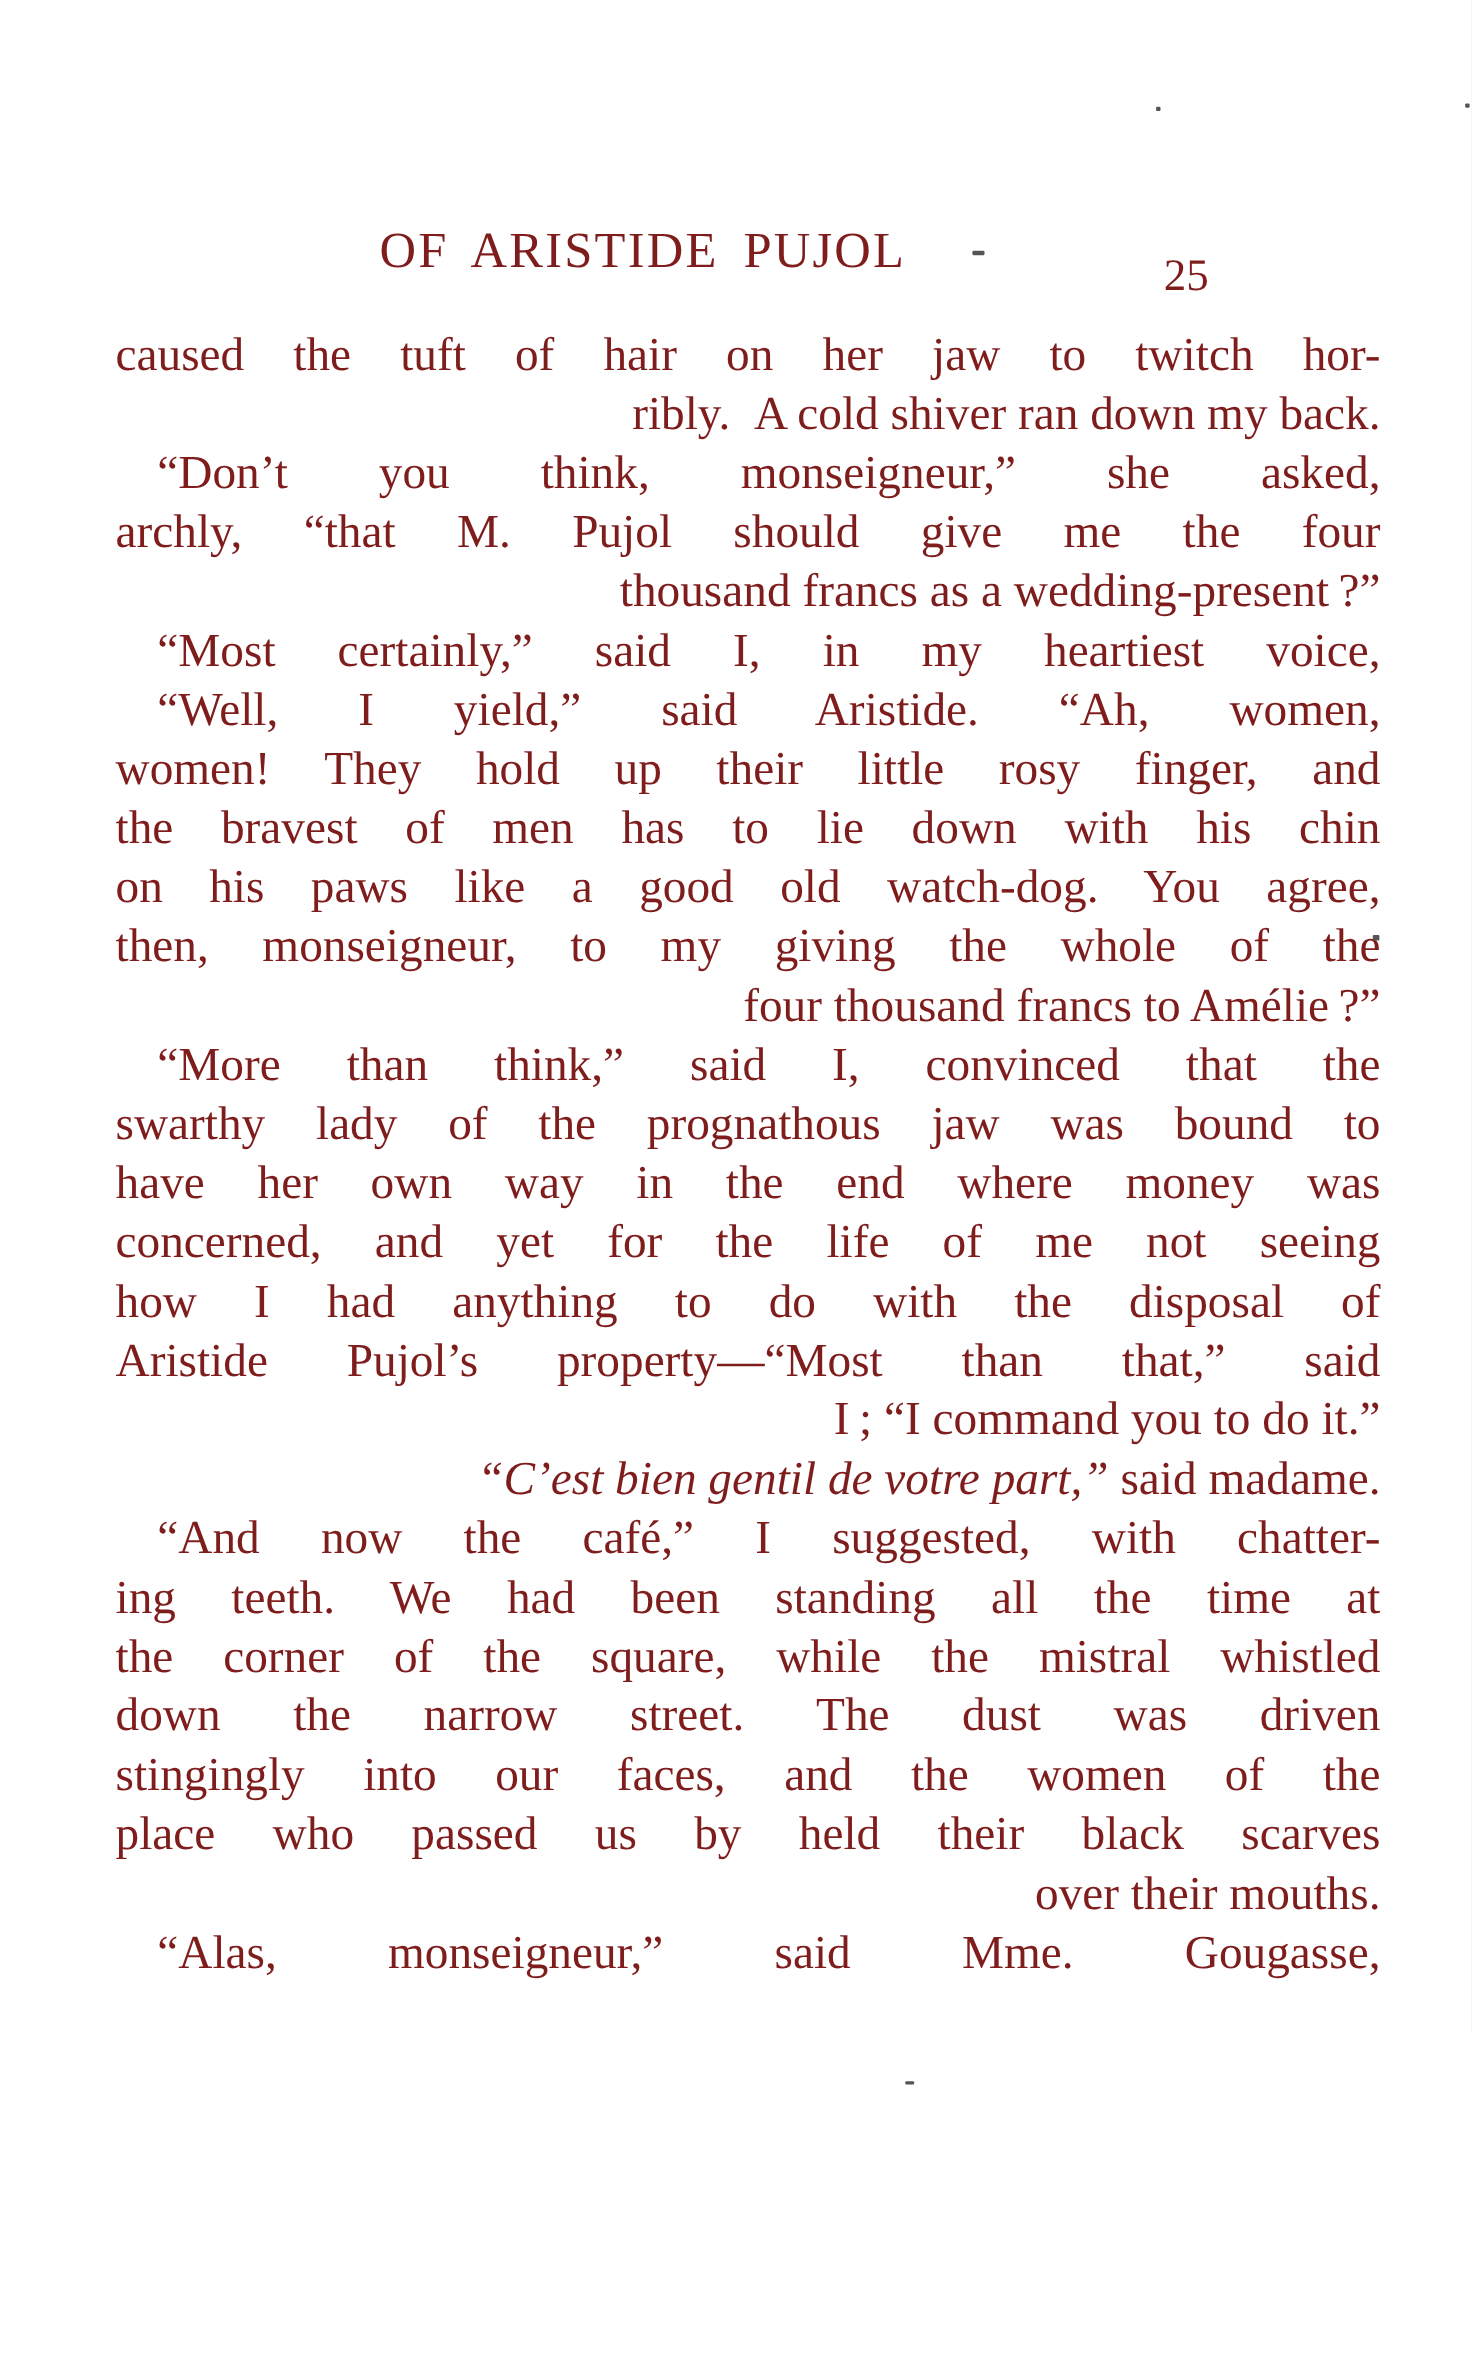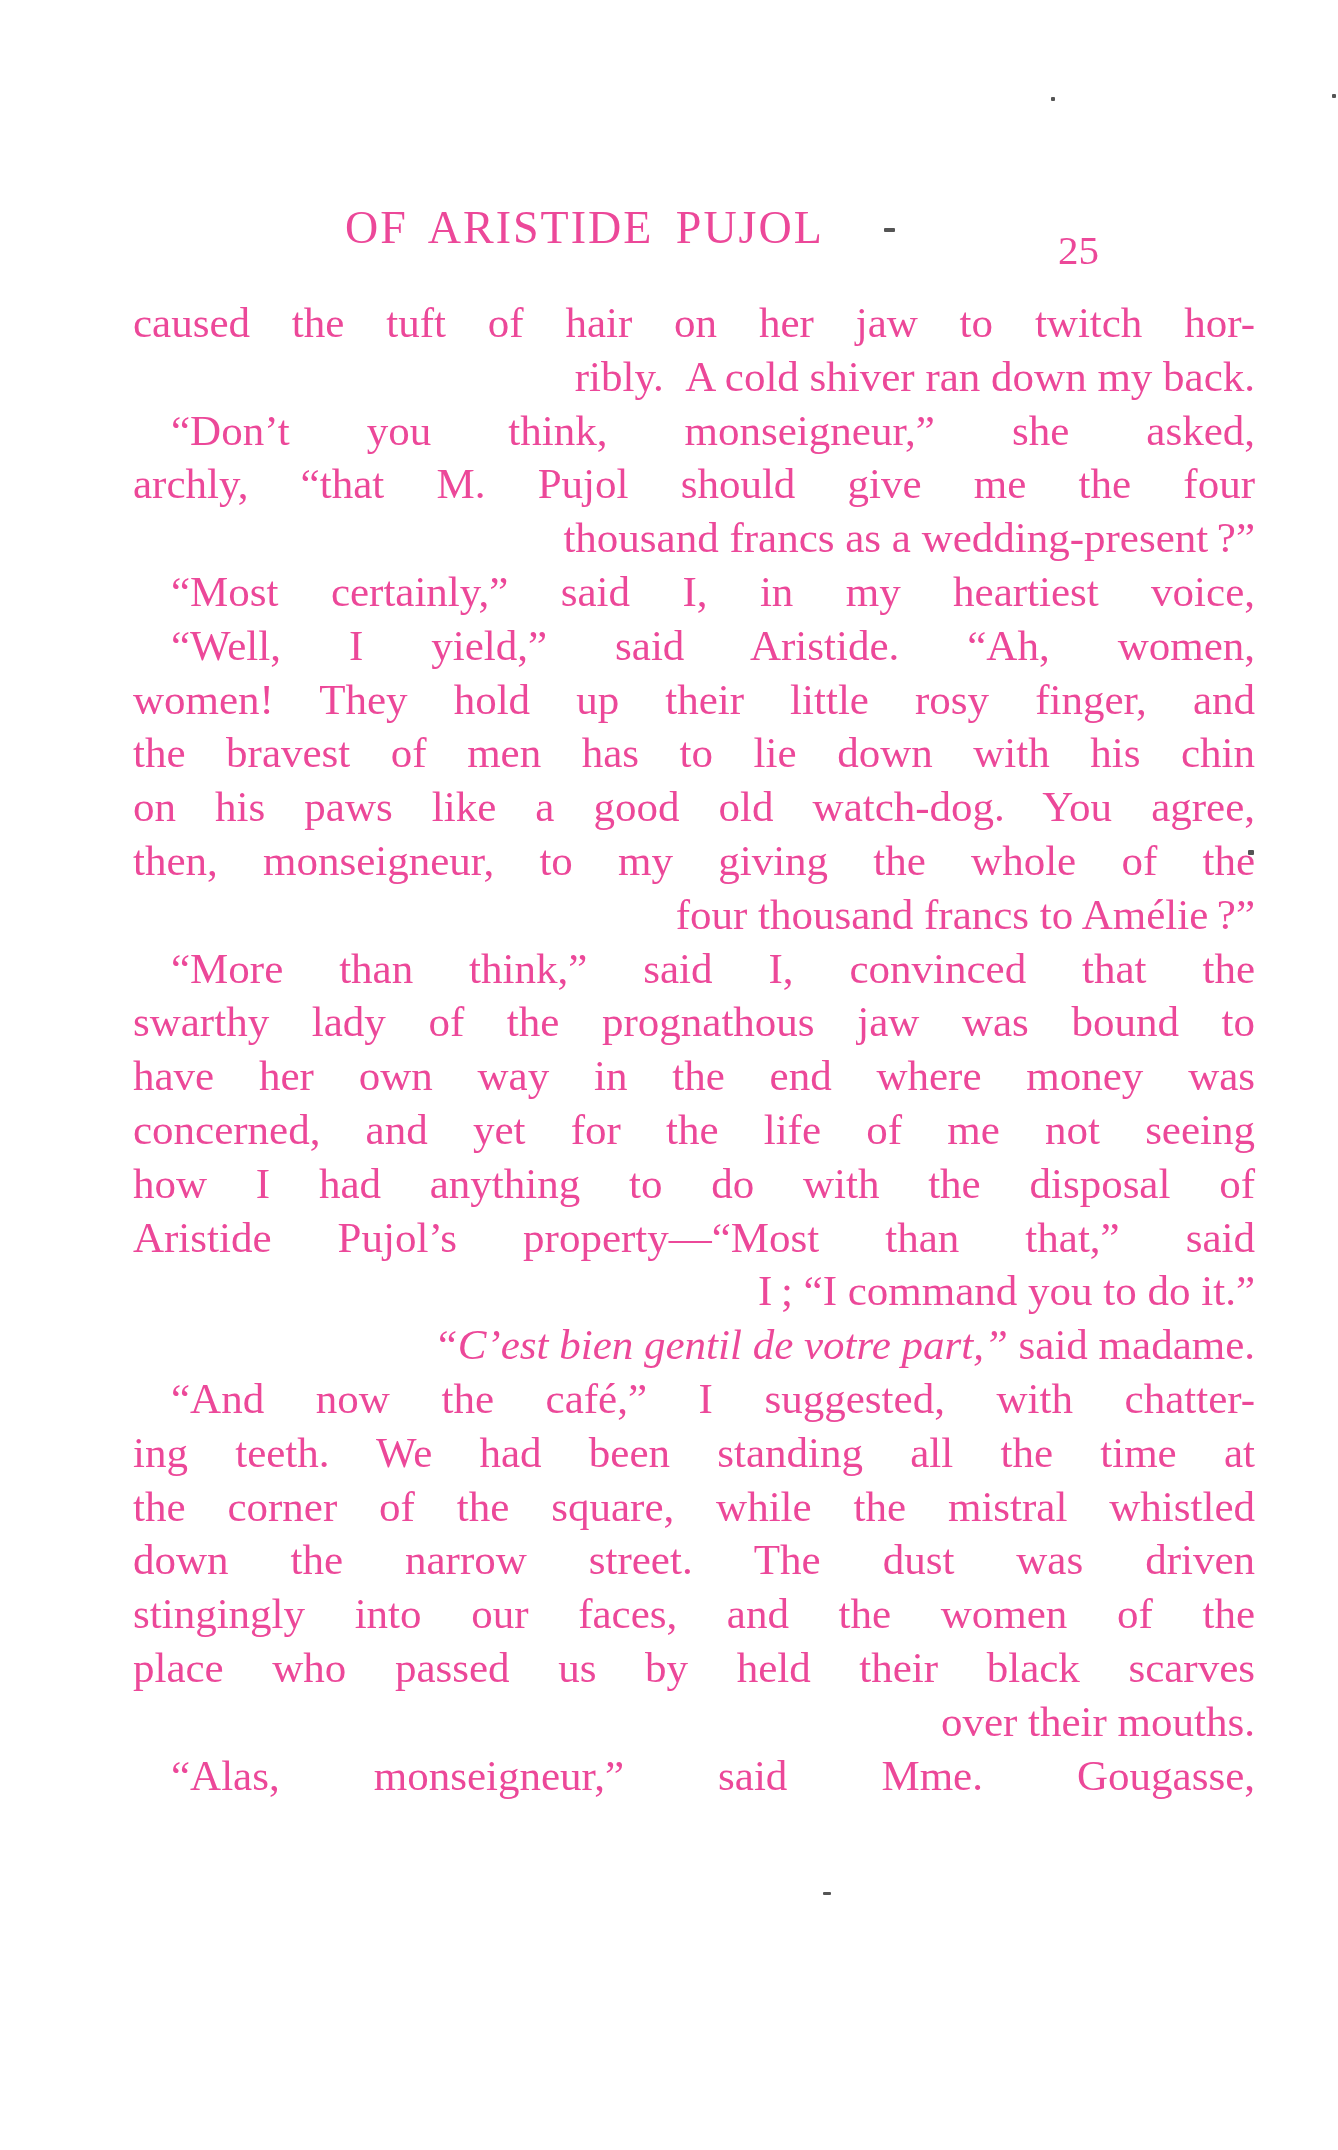--- a/index.html
+++ b/index.html
@@ -3,21 +3,21 @@
 <meta charset="utf-8">
 <style>
   html, body { margin: 0; padding: 0; background: #e8e8e8; }
   .page {
     position: relative;
     width: 1338px;
     height: 2150px;
     background: #ffffff;
     margin: 0 auto;
     overflow: hidden;
-    color: #ec4899;
+    color: #7f1d1d;
     font-family: "Liberation Serif", "DejaVu Serif", serif;
   }
   .running-header {
     position: absolute;
     top: 198px;
     left: 345px;
     font-size: 46px;
     letter-spacing: 2px;
     word-spacing: 9px;
     white-space: nowrap;
@@ -31,21 +31,21 @@
     line-height: 60px;
   }
   .body-text {
     position: absolute;
     top: 296px;
     left: 105px;
     width: 1150px;
     font-size: 43px;
     line-height: 53.8px;
   }
-  .ln { min-height: 53.8px; margin-left: 28px; }
+  .ln { min-height: 53.8px; }
   .j { text-align: justify; text-align-last: justify; }
   .e { text-align: right; }
   .in { padding-left: 38px; }
   .it { font-style: italic; }
   .speck {
     position: absolute;
     background: #555;
     border-radius: 1px;
   }
 </style>

